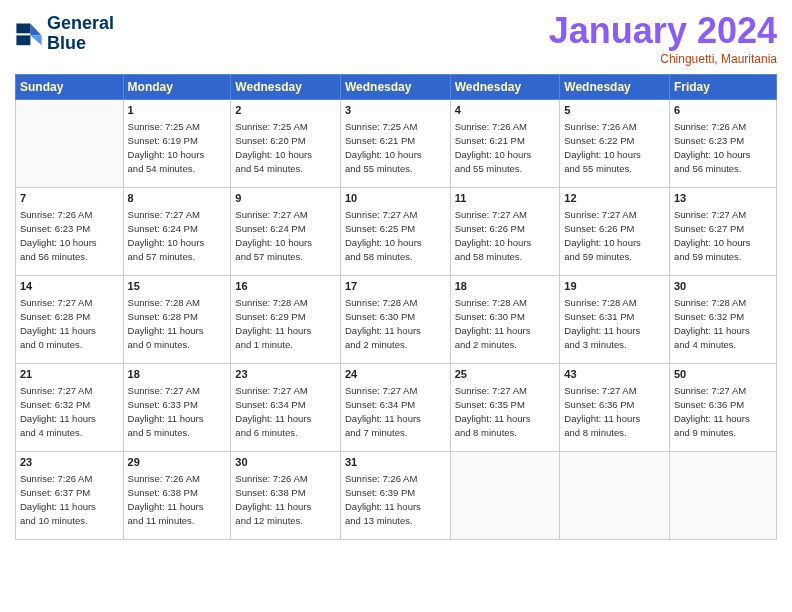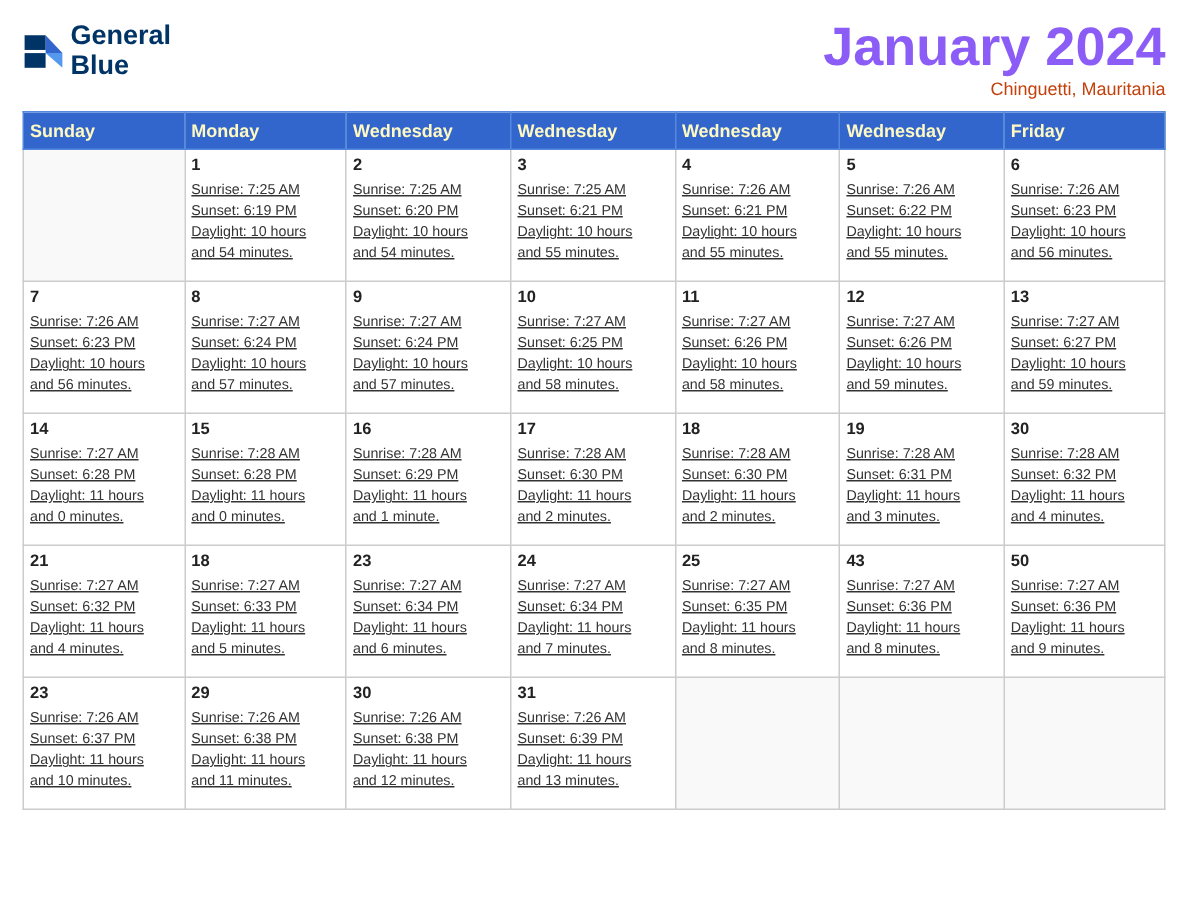--- a/index.html
+++ b/index.html
@@ -83,21 +83,20 @@
       font-size: 11px;
       font-weight: bold;
       color: #222;
       display: block;
       margin-bottom: 2px;
     }
     .day-info {
       font-size: 9.5px;
       color: #333;
       line-height: 1.45;
-      text-decoration: underline;
     }
     .row-alt td {
       background: #f0f4ff;
     }
   </style>
 </head>
 <body>
 
 <div class="page">
   <div class="header">

